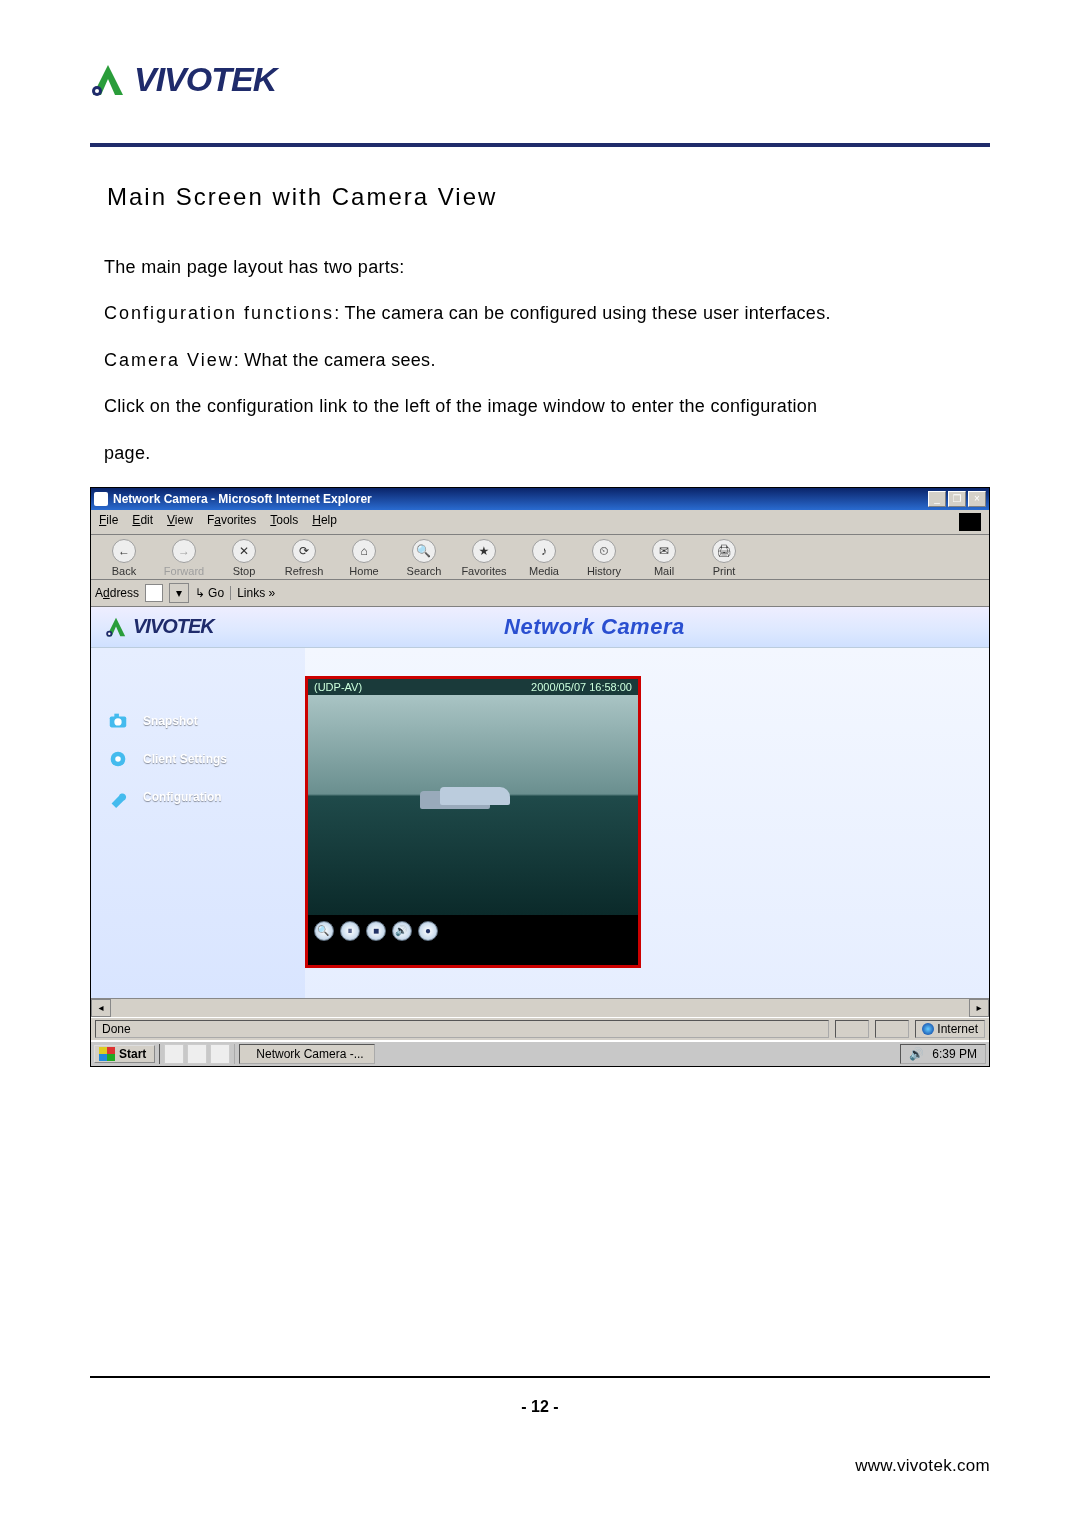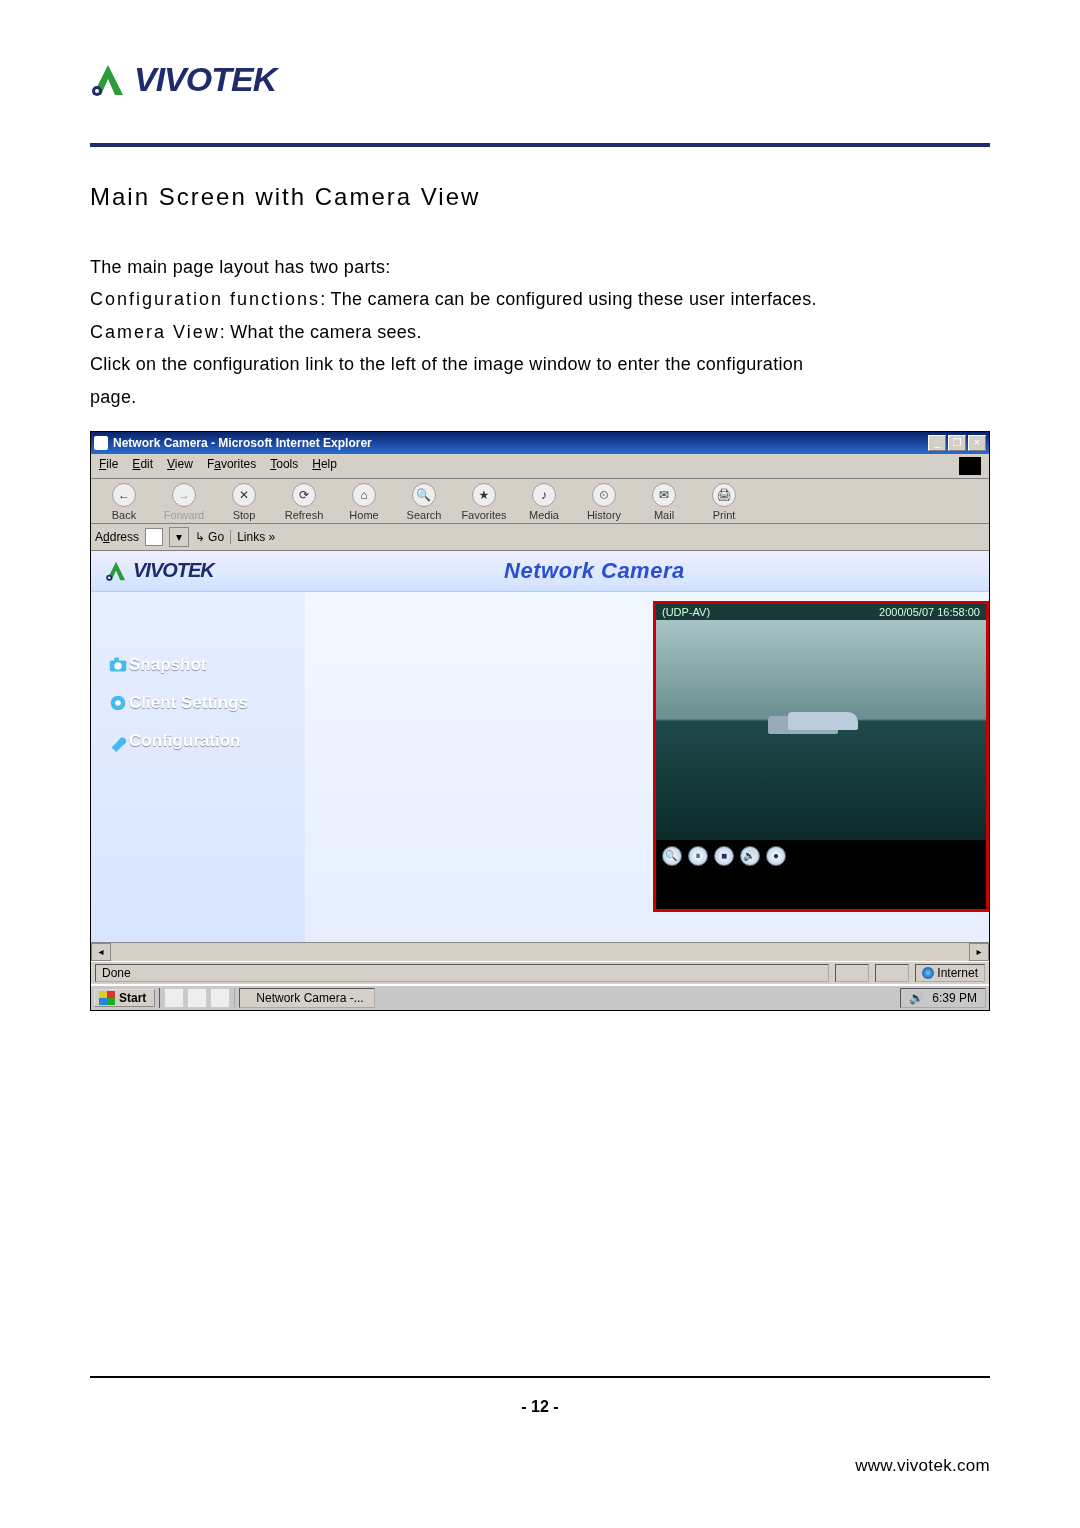--- a/index.html
+++ b/index.html
@@ -3,23 +3,23 @@
 <meta charset="utf-8">
 <style>
 html,body{margin:0;padding:0;background:#fff;font-family:Verdana,Geneva,sans-serif;color:#000}
 .page{width:1080px;height:1528px;position:relative;box-sizing:border-box;padding:60px 90px 40px}
 .logo-row{display:flex;align-items:center;gap:8px;margin-bottom:44px}
 .logo-mark{width:36px;height:36px;position:relative}
 .logo-mark svg{width:100%;height:100%}
 .logo-text{font-family:Arial,Helvetica,sans-serif;font-weight:900;font-style:italic;font-size:34px;letter-spacing:-1px;color:#1f2b6b}
 .rule{height:4px;background:#1f2b6b;margin:0 0 36px}
 .h1{font-size:33px;letter-spacing:3px;margin:0 0 56px;font-weight:400}
-.h2{font-size:24px;letter-spacing:2px;margin:0 0 40px;font-weight:400}
+.h2{font-size:24px;letter-spacing:2px;margin:0 17px 40px;font-weight:400}
 .body{font-size:18px;line-height:1.8;letter-spacing:.3px}
-.body p{margin:0}
+.body p{margin:14px}
 .body .kw{letter-spacing:2px}
 .shot{margin-top:18px}
 .ie-window{border:1px solid #000;background:#d4d0c8;font-family:Tahoma,Arial,sans-serif;font-size:12px}
 .titlebar{background:linear-gradient(#0a246a,#2a6bd0);color:#fff;display:flex;align-items:center;height:22px;padding:0 3px}
 .tb-icon{width:14px;height:14px;background:#fff;margin-right:5px;display:inline-flex;align-items:center;justify-content:center;border-radius:2px}
 .tb-title{flex:1;font-weight:bold;font-size:12px}
 .win-btns{display:flex;gap:2px}
 .win-btn{width:16px;height:14px;background:#d4d0c8;border:1px solid #808080;border-top-color:#fff;border-left-color:#fff;display:flex;align-items:center;justify-content:center;font-size:10px;line-height:1;cursor:default}
 .menubar{display:flex;gap:14px;padding:3px 8px;border-bottom:1px solid #808080;background:#d4d0c8}
 .menubar span{font-size:12px}
@@ -37,27 +37,27 @@
 .addrbar .go{display:flex;align-items:center;gap:3px}
 .addrbar .links{border-left:1px solid #888;padding-left:6px}
 .content{background:#fff;position:relative}
 .banner{height:40px;background:linear-gradient(#eef,#dde8ff 60%,#cfe0ff);display:flex;align-items:center;padding:0 14px;border-bottom:1px solid #bcd}
 .banner .blogo{display:flex;align-items:center;gap:6px}
 .banner .blogo .bm{width:22px;height:22px}
 .banner .blogo .bt{font-family:Arial;font-weight:900;font-style:italic;color:#1f2b6b;font-size:20px;letter-spacing:-1px}
 .banner .title{flex:1;text-align:center;color:#2a4fd0;font-weight:bold;font-style:italic;font-size:22px;letter-spacing:.5px}
 .main-row{display:flex;background:linear-gradient(#f3f7ff,#e6eeff);min-height:350px}
 .sidebar{width:190px;padding:54px 12px 0;color:#fff}
-.sb-item{display:flex;align-items:center;gap:0;padding:8px 4px;font-weight:bold;font-size:17px;color:#fff}
+.sb-item{display:flex;align-items:center;gap:14px;padding:8px 4px;font-weight:bold;font-size:12px;color:#fff}
 .sb-item .si{width:22px;height:22px;display:flex;align-items:center;justify-content:center}
 .sb-item .si svg{width:22px;height:22px}
 .sb-item .lbl{color:#fff;text-shadow:0 1px 1px rgba(0,0,0,.4)}
 .sidebar{background:linear-gradient(#e6eeff,#d9e5ff)}
 .sb-item .lbl{color:#fff}
-.viewer{flex:1;display:flex;justify-content:flex-end;padding:9px 0 30px}
+.viewer{flex:1;display:flex;justify-content:flex-start;padding:28px 0 30px}
 .cam{border:3px solid #c00;width:330px;background:#000;position:relative}
 .cam-top{display:flex;justify-content:space-between;color:#cfd;font-size:11px;padding:2px 6px;background:#1a3a3a}
 .cam-img{height:220px;background:linear-gradient(#a9c4c4 0%,#6a8f8f 45%,#1f4a4a 46%,#0b2a2a 100%);position:relative;overflow:hidden}
 .cam-img::after{content:"";position:absolute;left:40%;top:42%;width:70px;height:18px;background:#bcd;border-radius:4px 10px 2px 2px;box-shadow:-20px 4px 0 0 #9ab}
 .cam-ctrls{display:flex;gap:6px;padding:6px;background:#000;justify-content:flex-start}
 .cbtn{width:18px;height:18px;border-radius:50%;background:radial-gradient(#fff,#cde 60%,#89a);border:1px solid #678;display:flex;align-items:center;justify-content:center;font-size:10px;color:#236}
 .hscroll{height:18px;background:#d4d0c8;border-top:1px solid #888;display:flex;align-items:center}
 .hscroll .arr{width:18px;height:16px;border:1px solid #888;background:#d4d0c8;display:flex;align-items:center;justify-content:center;font-size:10px}
 .hscroll .track{flex:1}
 .statusbar{display:flex;align-items:center;height:22px;border-top:1px solid #fff;background:#d4d0c8;font-size:12px;padding:0 4px;gap:6px}

